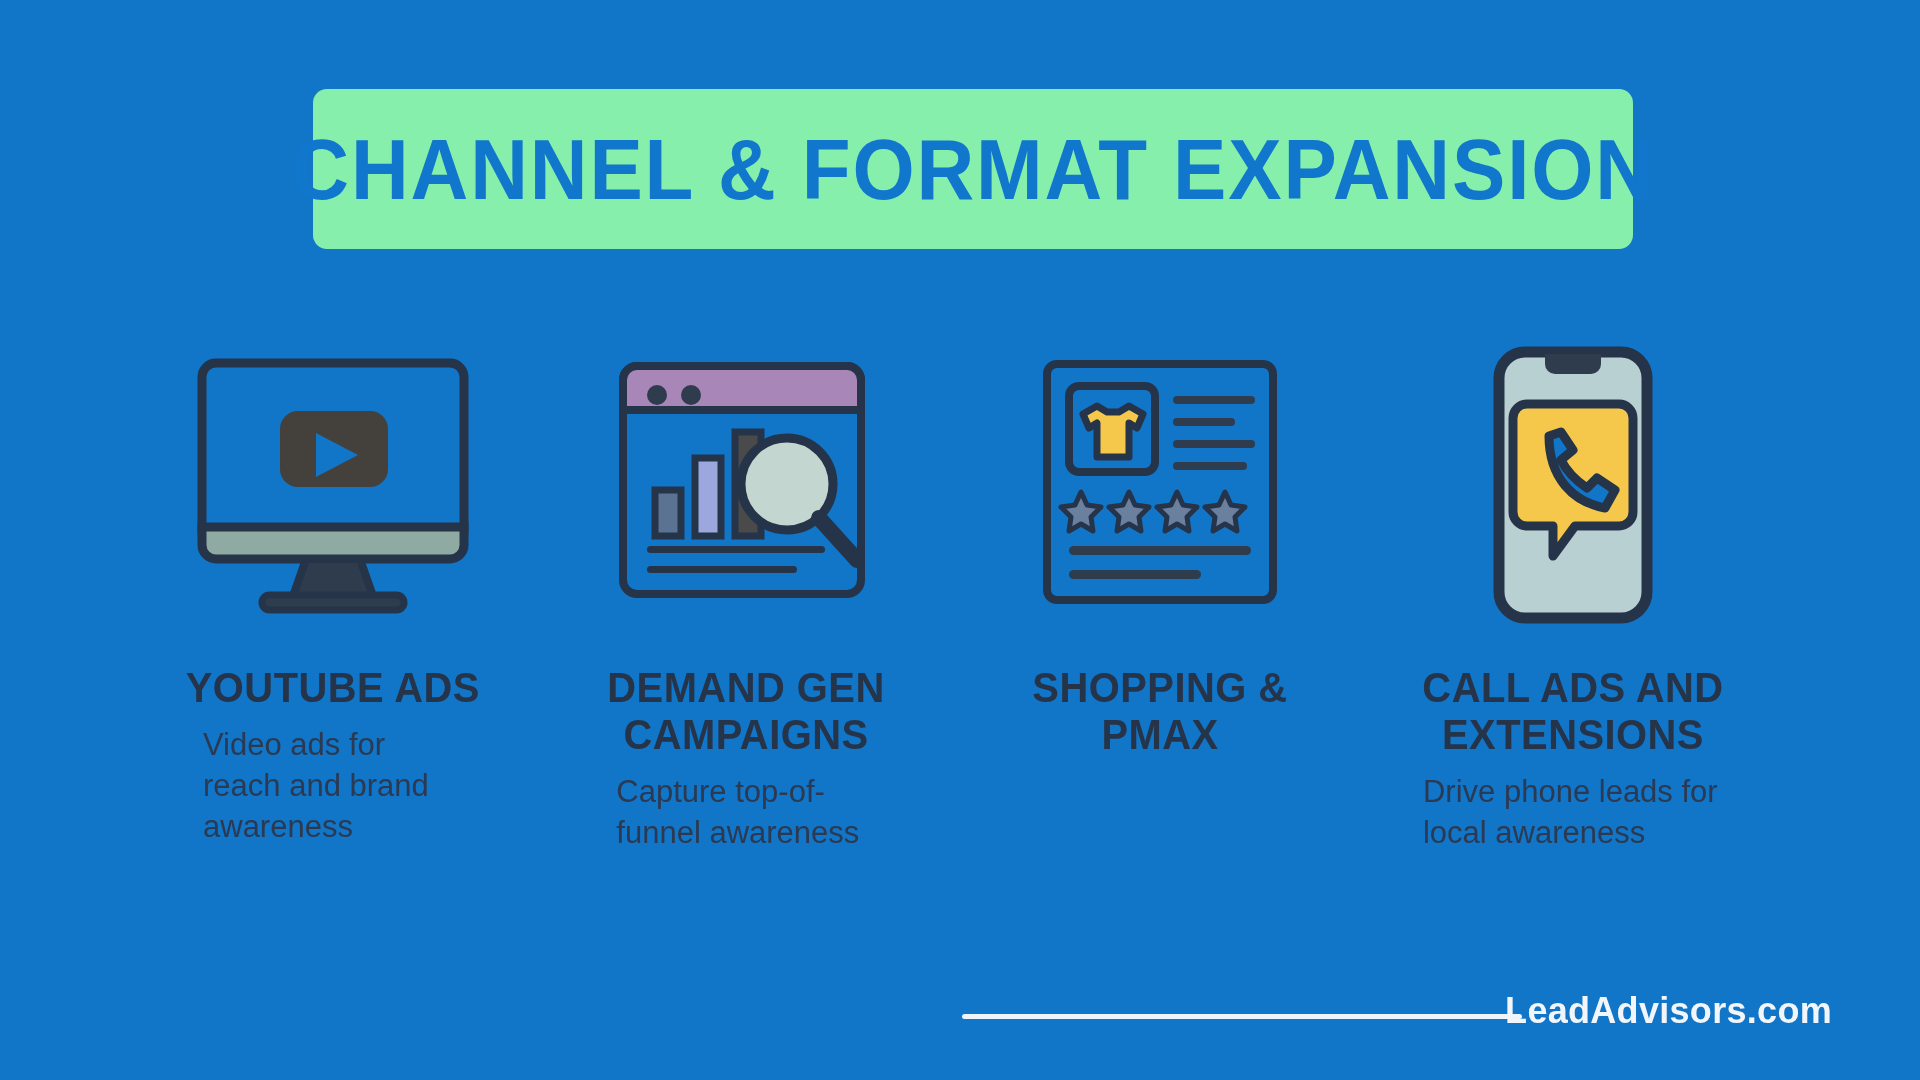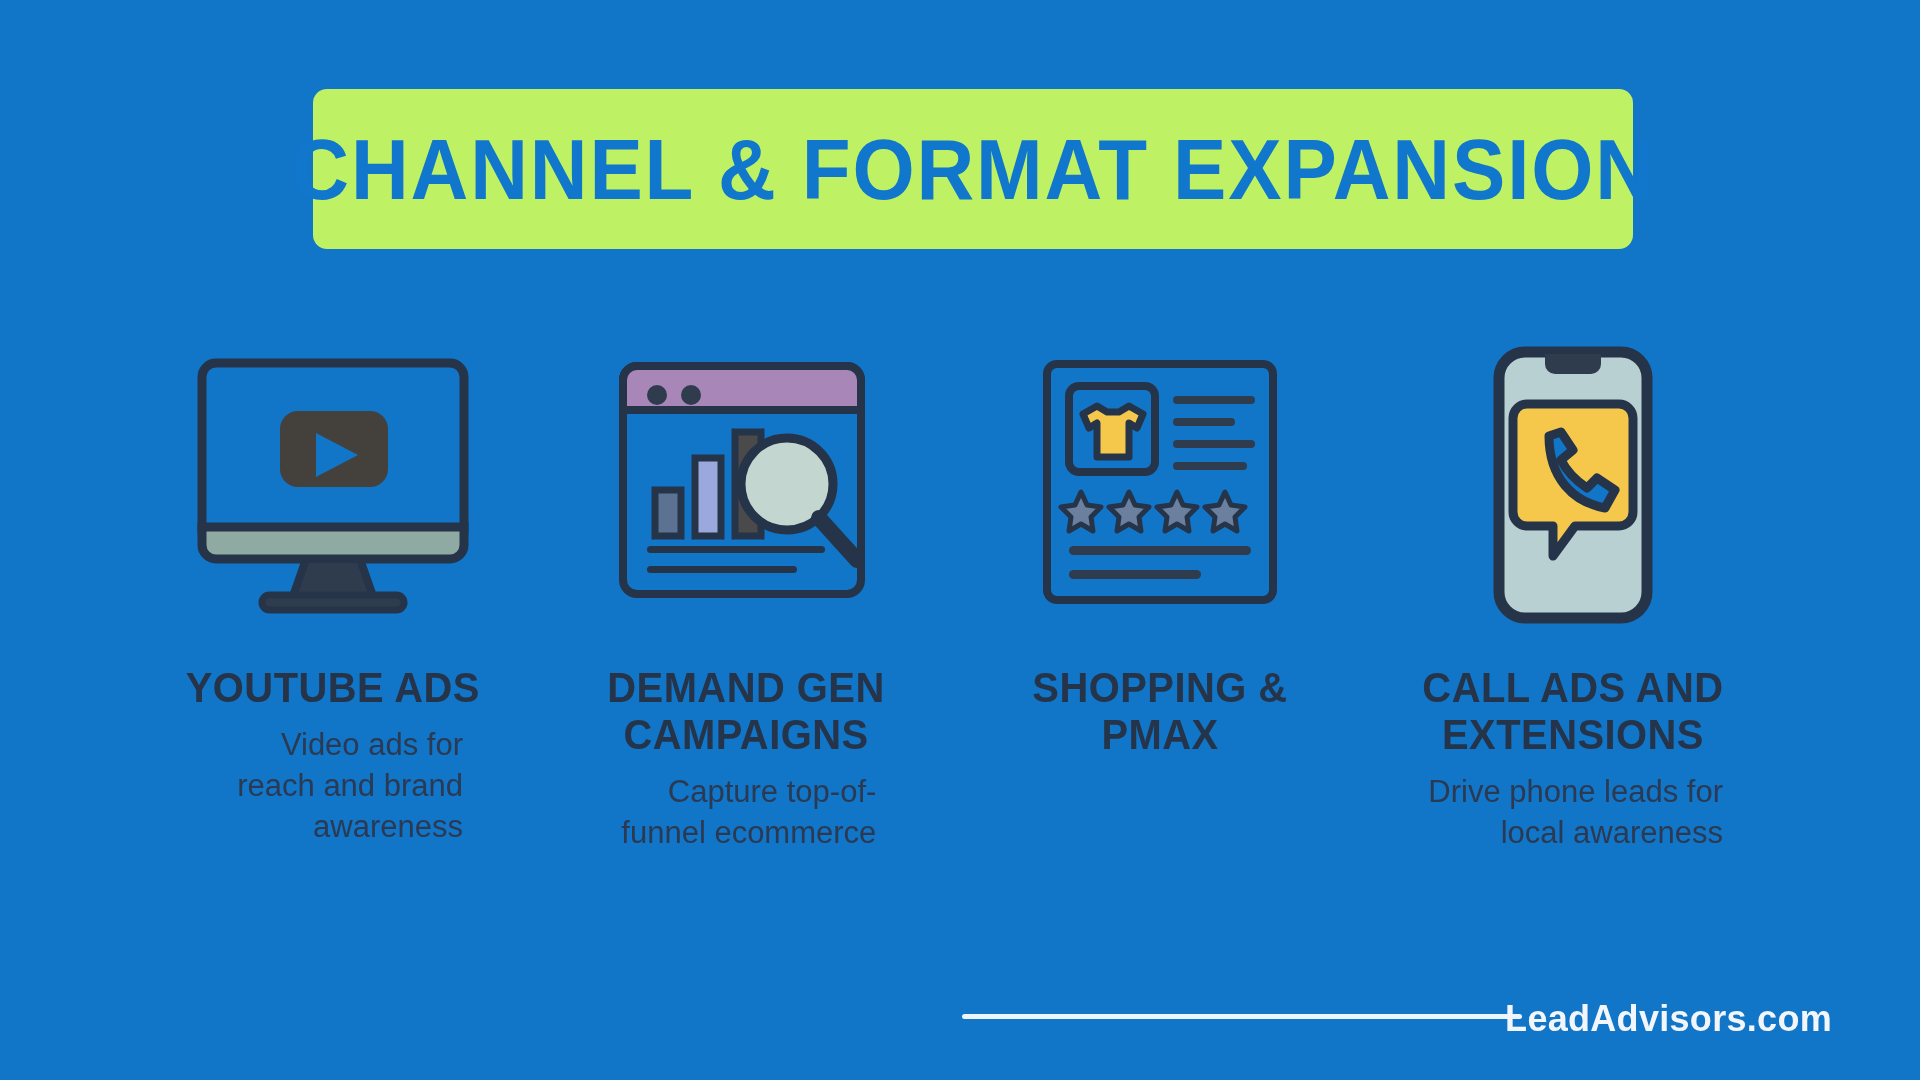--- a/index.html
+++ b/index.html
@@ -9,21 +9,21 @@
     font-family:"Liberation Sans", sans-serif;
     overflow:hidden;
     position:relative;
   }
   .stage{position:absolute;inset:0;}
 
   
   .title-bar{
     position:absolute;
     left:313px;top:89px;width:1320px;height:160px;
-    background:#bef264;
+    background:#86efac;
     border-radius:14px;
     display:flex;align-items:center;justify-content:center;
   }
   .title-text{
     color:#1177cd;
     font-family:"Liberation Sans Narrow","Liberation Sans",sans-serif;
     font-weight:bold;
     font-size:86px;
     letter-spacing:2px;
     transform:scaleX(0.93);
@@ -54,39 +54,39 @@
     font-size:42px;
     letter-spacing:0.5px;
     text-align:center;
     line-height:1.12;
     margin-top:14px;
     transform:scaleX(0.95);
   }
   .card-desc{
     color:#2b3a52;
     font-size:31px;
-    text-align:right;
+    text-align:left;
     line-height:1.32;
     margin-top:14px;
     font-weight:400;
   }
 
   
   .footer{
     position:absolute;
     left:0;bottom:34px;width:1920px;height:60px;
   }
   .footer-rule{
     position:absolute;
     left:962px;top:28px;width:560px;height:5px;
     background:#eef4fb;border-radius:3px;
   }
   .footer-logo{
     position:absolute;
-    right:88px;top:12px;
+    right:88px;top:4px;
     color:#f2f6fb;
     font-weight:bold;
     font-size:36px;
     letter-spacing:0.3px;
     white-space:nowrap;
   }
   svg{display:block;overflow:visible;}
 </style>
 </head>
 <body>
@@ -134,21 +134,21 @@
           <rect x="124" y="82" width="26" height="104" fill="#4a4a4a" stroke="#26344a" stroke-width="7"></rect>
 
           <rect x="36" y="196" width="178" height="7" rx="3.5" fill="#26344a"></rect>
           <rect x="36" y="216" width="150" height="7" rx="3.5" fill="#26344a"></rect>
 
           <circle cx="176" cy="134" r="46" fill="#c3d6cf" stroke="#26344a" stroke-width="9"></circle>
           <line x1="208" y1="168" x2="246" y2="210" stroke="#26344a" stroke-width="16" stroke-linecap="round"></line>
         </svg>
       </div>
       <div class="card-title">DEMAND GEN CAMPAIGNS</div>
-      <div class="card-desc" style="max-width:260px">Capture top-of-funnel ecommerce</div>
+      <div class="card-desc" style="max-width:260px">Capture top-of-funnel awareness</div>
     </div>
 
     <div class="card">
       <div class="icon-wrap">
         <svg width="250" height="270" viewBox="0 0 250 270" aria-hidden="true">
 
           <rect x="12" y="14" width="226" height="236" rx="10" fill="#1175c8" stroke="#26344a" stroke-width="8"></rect>
 
           <rect x="34" y="36" width="86" height="86" rx="10" fill="#1175c8" stroke="#26344a" stroke-width="8"></rect>
 

